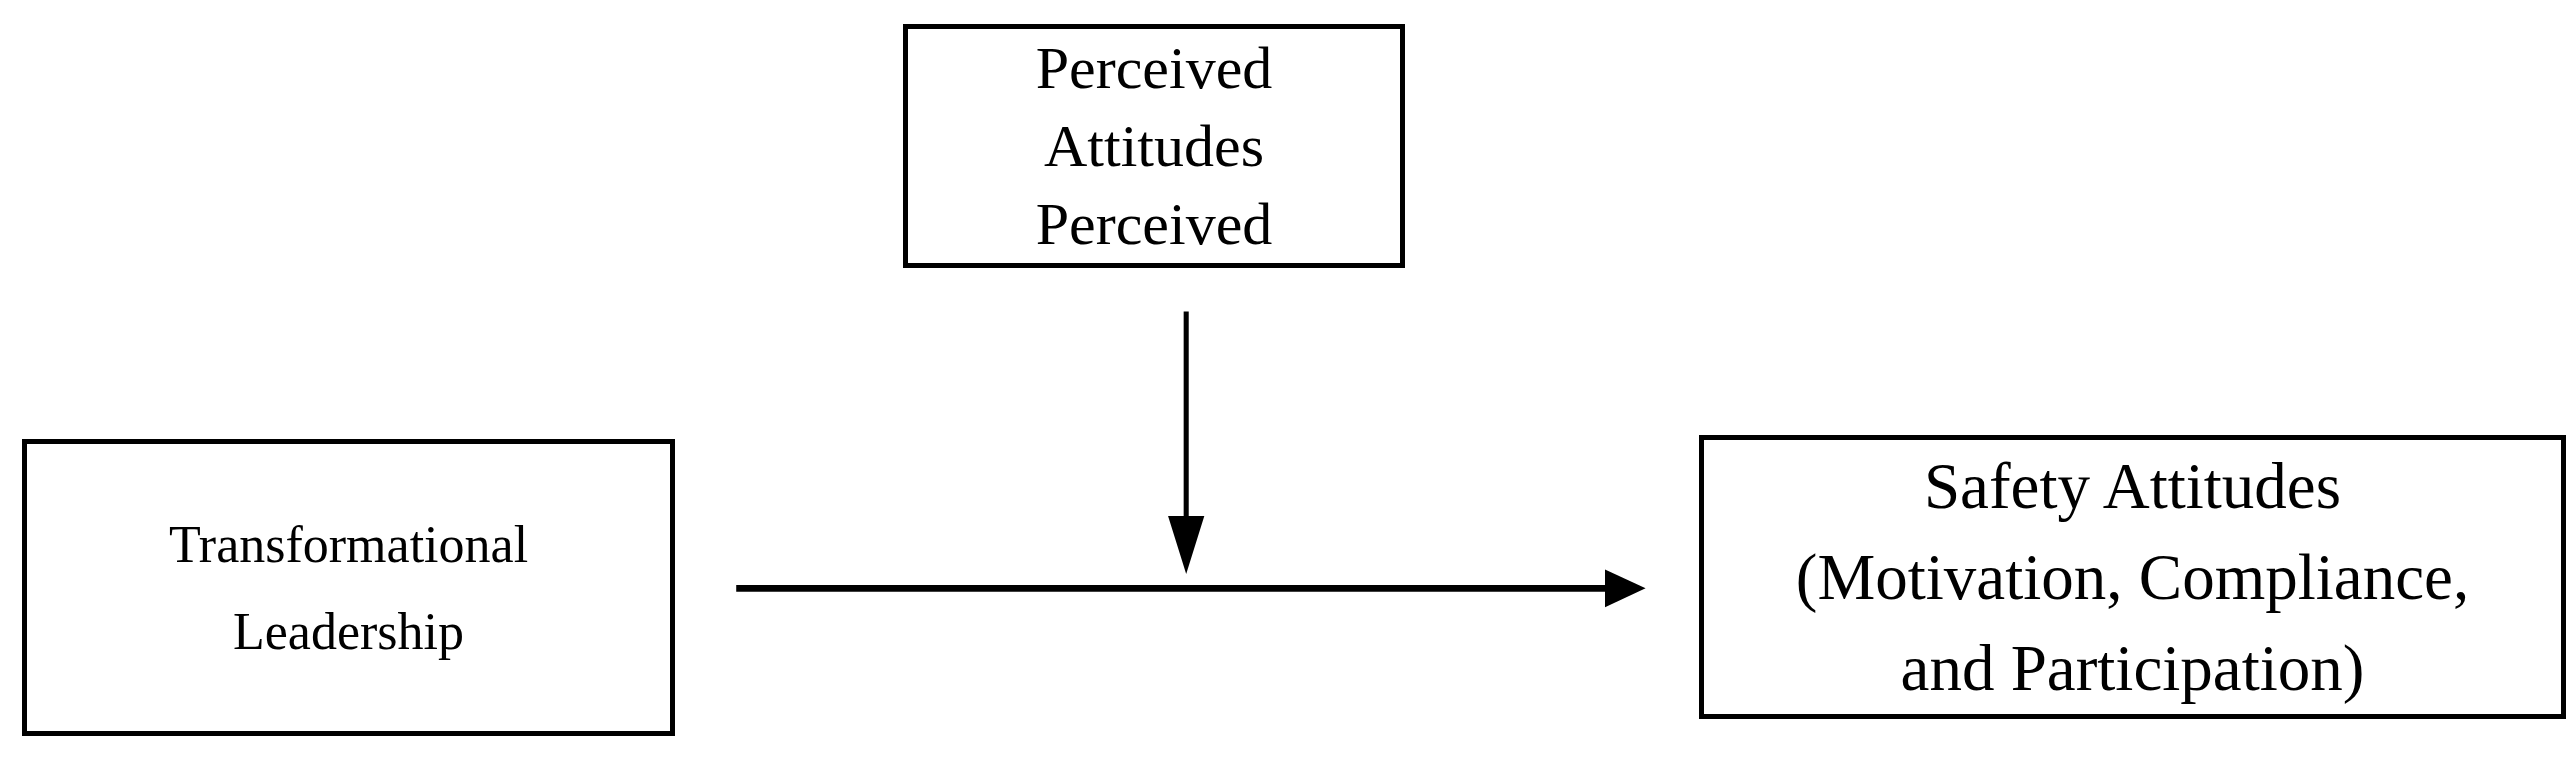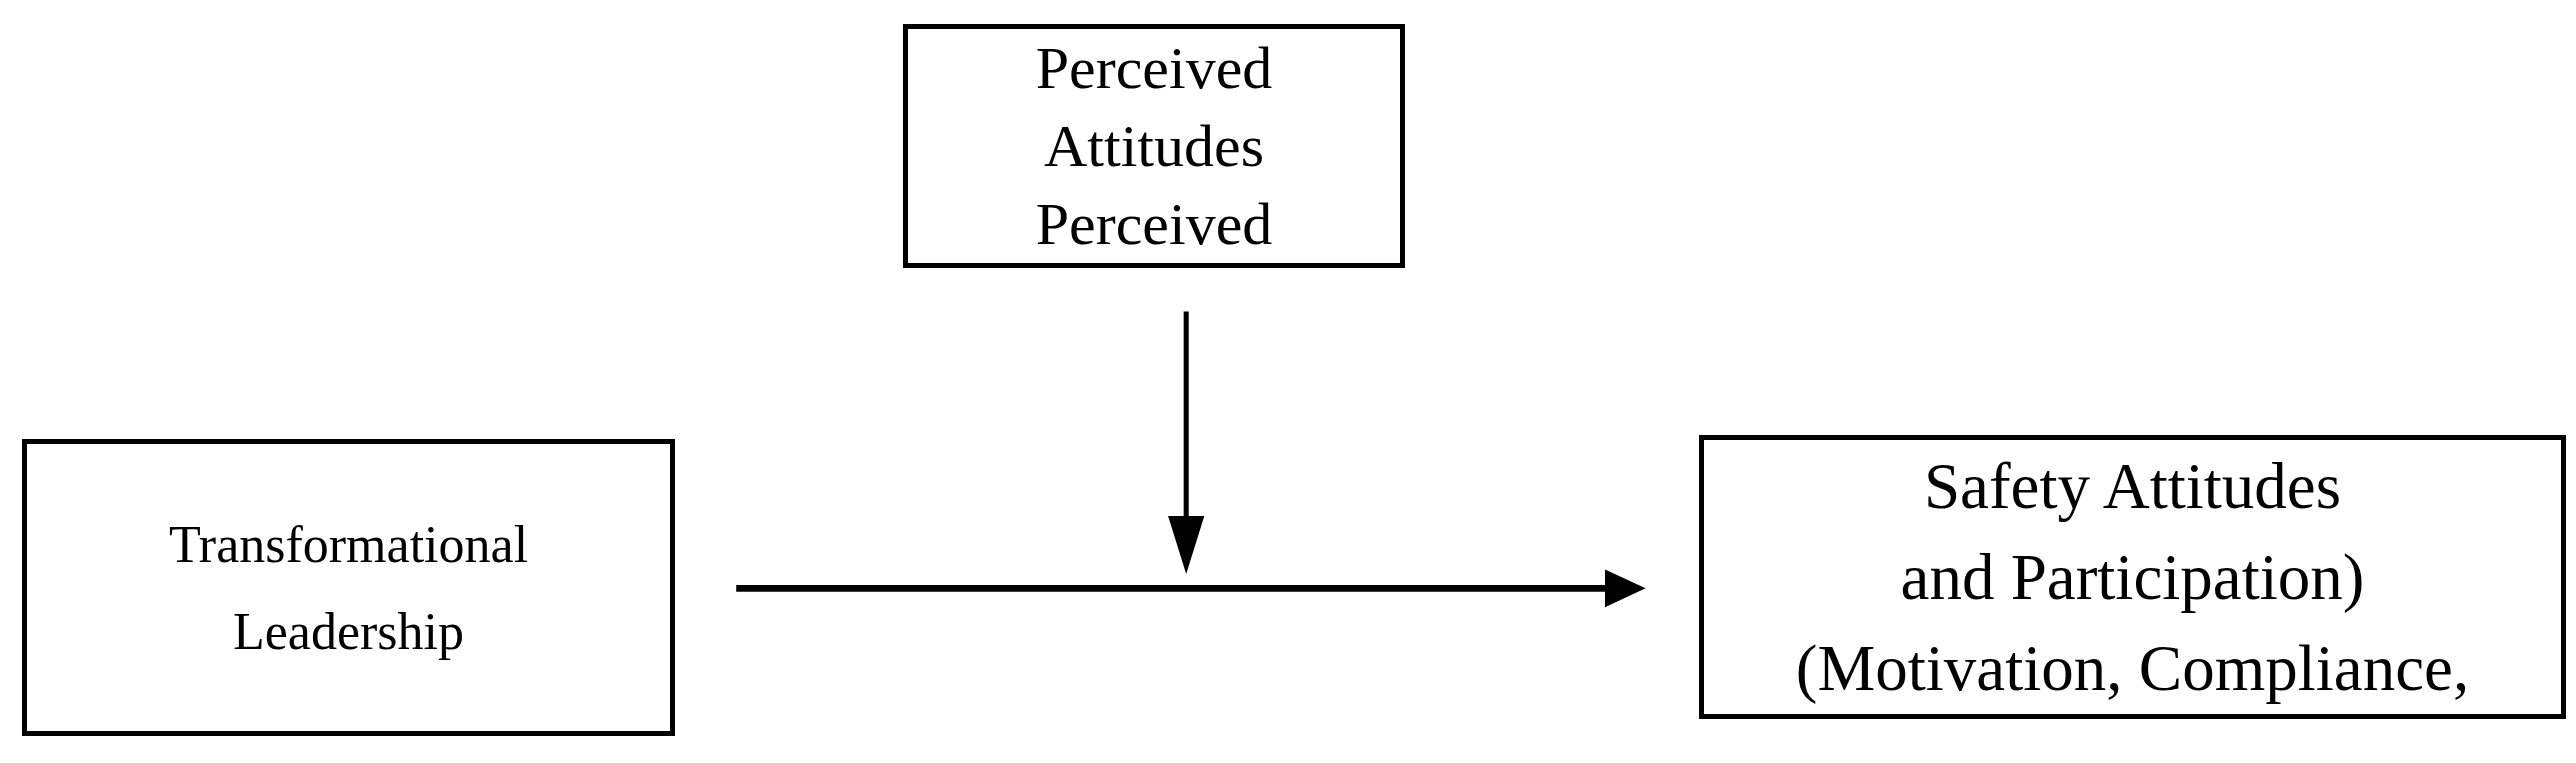--- a/index.html
+++ b/index.html
@@ -82,19 +82,19 @@
   <div class="node-box" id="box-predictor">
     <div>
       <span class="node-line">Transformational</span>
       <span class="node-line">Leadership</span>
     </div>
   </div>
 
   <div class="node-box" id="box-outcome">
     <div>
       <span class="node-line">Safety Attitudes</span>
+      <span class="node-line">(Motivation, Compliance,</span>
       <span class="node-line">and Participation)</span>
-      <span class="node-line">(Motivation, Compliance,</span>
     </div>
   </div>
 
 </div>
 
 
 </body></html>

